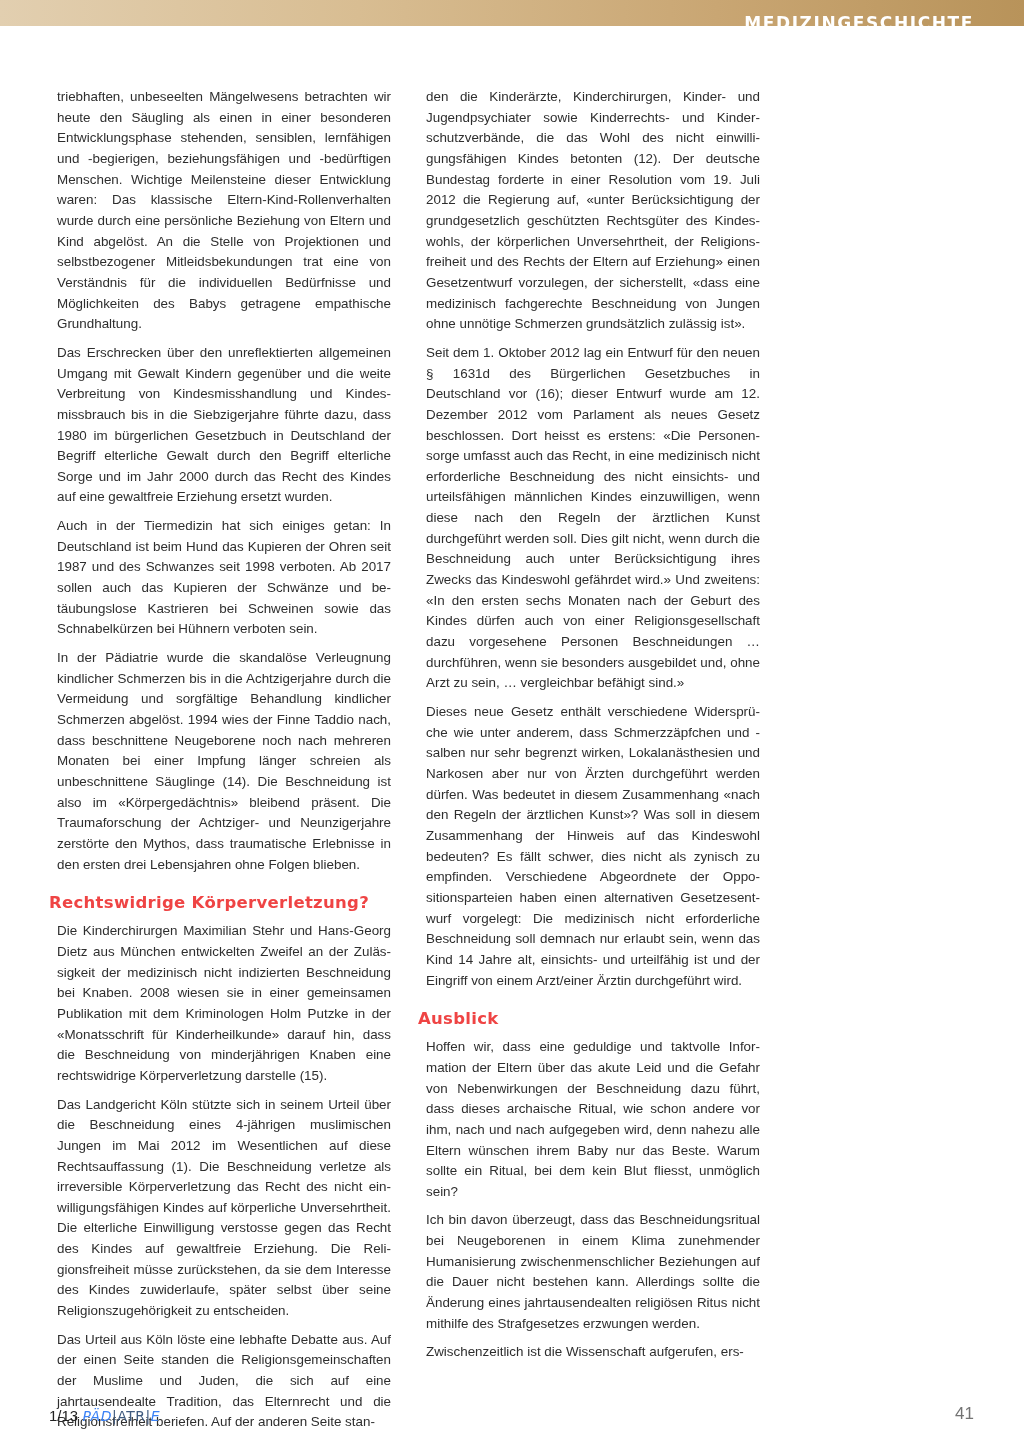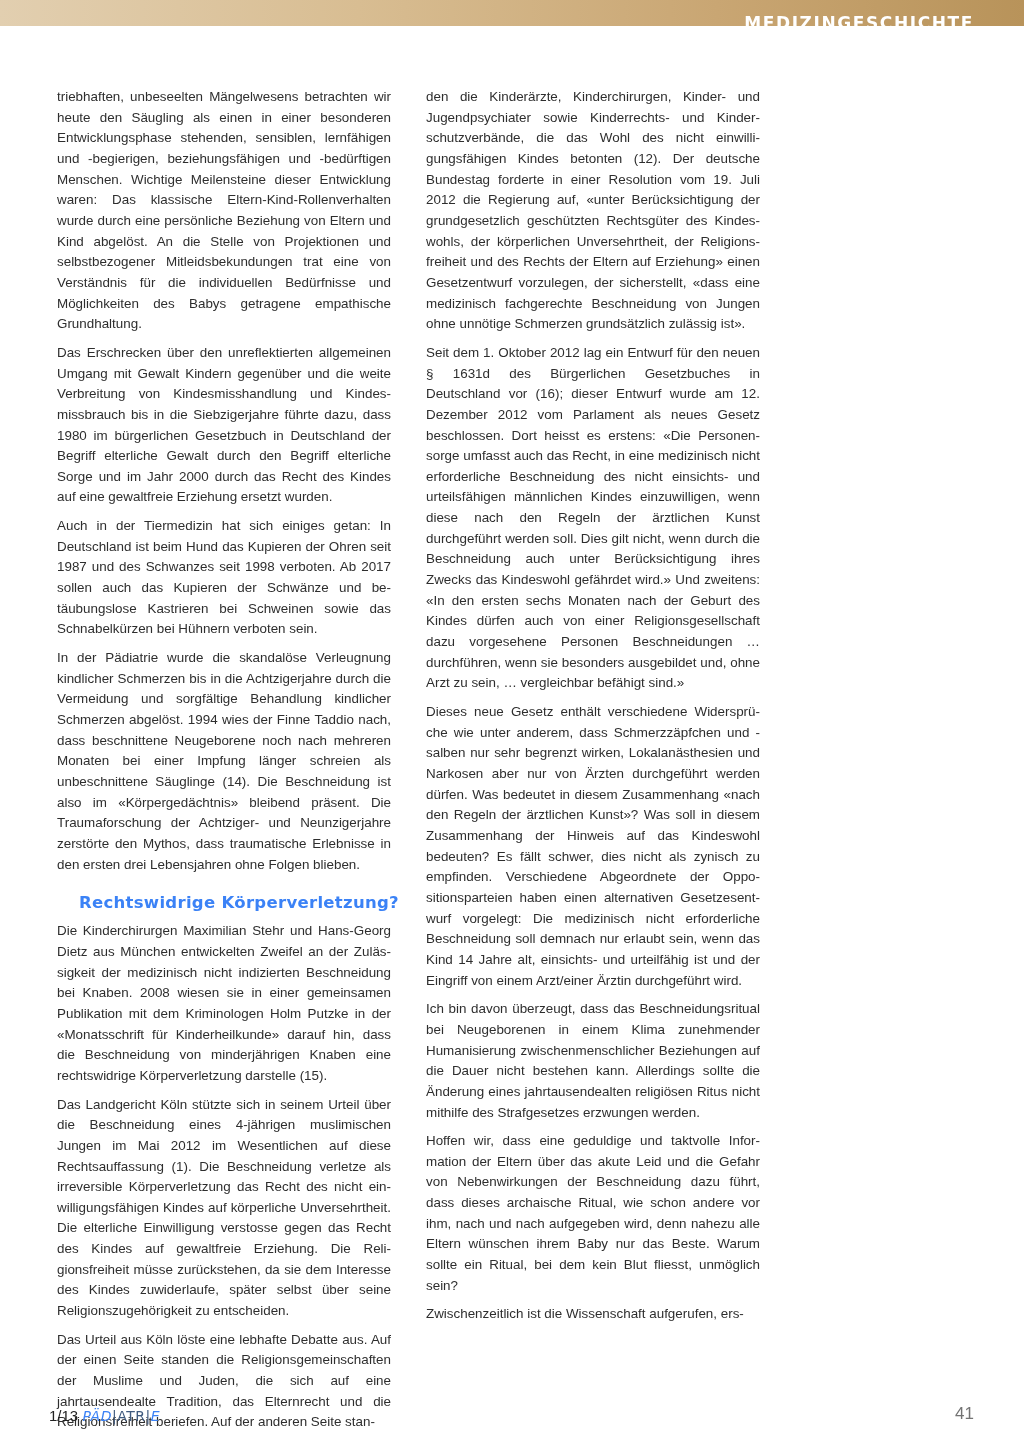--- a/index.html
+++ b/index.html
@@ -10,22 +10,22 @@
     overflow: hidden; }
   .section-label { position: absolute; right: 50px; top: 13px; color: #ffffff;
     font-family: "DejaVu Sans", sans-serif; font-weight: bold; font-size: 17px;
     letter-spacing: 1.6px; line-height: 20px; }
   .column { position: absolute; top: 79px; width: 350px; font-size: 13.4px;
     line-height: 20.65px; text-align: justify; color: #2e2e2e; }
   .col-left { left: 49px; }
   .col-right { left: 418px; }
   .column p { margin: 8px; hyphens: manual; }
   .column h2 { margin: 17px 0 2px 0; font-family: "DejaVu Sans", sans-serif;
-    font-size: 16.5px; font-weight: bold; line-height: 21px; color: #3b82f6;
-    letter-spacing: 0.3px; text-align: right; }
+    font-size: 16.5px; font-weight: bold; line-height: 21px; color: #ef4444;
+    letter-spacing: 0.3px; text-align: left; }
   .footer-left { position: absolute; left: 49px; top: 1407px; font-size: 15px;
     color: #222; font-family: "Liberation Sans", sans-serif; }
   .footer-left .issue { }
   .logo span { font-family: "DejaVu Sans", sans-serif; font-size: 14px; letter-spacing: 0.5px; }
   .logo .tan { color: #3b82f6; font-style: italic; }
   .logo .blue { color: #3f5a7e; }
   .page-number { position: absolute; right: 50px; top: 1404px; font-size: 17px; color: #737373; }
 </style>
 </head>
 <body>
@@ -42,22 +42,23 @@
   <h2>Rechtswidrige Körperverletzung?</h2>
   <p>Die Kinderchirurgen Maximilian Stehr und Hans-Georg Dietz aus München entwickelten Zweifel an der Zuläs­sigkeit der medizinisch nicht indizierten Beschneidung bei Knaben. 2008 wiesen sie in einer gemeinsamen Publikation mit dem Kriminologen Holm Putzke in der «Monatsschrift für Kinderheilkunde» darauf hin, dass die Beschneidung von minderjährigen Knaben eine rechtswidrige Körperverletzung darstelle (15).</p>
   <p>Das Landgericht Köln stützte sich in seinem Urteil über die Beschneidung eines 4-jährigen muslimi­schen Jungen im Mai 2012 im Wesentlichen auf diese Rechtsauffassung (1). Die Beschneidung verletze als irreversible Körperverletzung das Recht des nicht ein­willigungsfähigen Kindes auf körperliche Unversehrt­heit. Die elterliche Einwilligung verstosse gegen das Recht des Kindes auf gewaltfreie Erziehung. Die Reli­gionsfreiheit müsse zurückstehen, da sie dem Inter­esse des Kindes zuwiderlaufe, später selbst über seine Religionszugehörigkeit zu entscheiden.</p>
   <p>Das Urteil aus Köln löste eine lebhafte Debatte aus. Auf der einen Seite standen die Religionsgemein­schaften der Muslime und Juden, die sich auf eine jahrtausendealte Tradition, das Elternrecht und die Religionsfreiheit beriefen. Auf der anderen Seite stan-</p>
 </div>
 
 <div class="column col-right">
   <p>den die Kinderärzte, Kinderchirurgen, Kinder- und Jugendpsychiater sowie Kinderrechts- und Kinder­schutzverbände, die das Wohl des nicht einwilli­gungsfähigen Kindes betonten (12). Der deutsche Bundestag forderte in einer Resolution vom 19. Juli 2012 die Regierung auf, «unter Berücksichtigung der grundgesetzlich geschützten Rechtsgüter des Kindes­wohls, der körperlichen Unversehrtheit, der Religions­freiheit und des Rechts der Eltern auf Erziehung» ei­nen Gesetzentwurf vorzulegen, der sicherstellt, «dass eine medizinisch fachgerechte Beschneidung von Jungen ohne unnötige Schmerzen grundsätzlich zu­lässig ist».</p>
   <p>Seit dem 1. Oktober 2012 lag ein Entwurf für den neuen § 1631d des Bürgerlichen Gesetzbuches in Deutschland vor (16); dieser Entwurf wurde am 12. Dezember 2012 vom Parlament als neues Gesetz beschlossen. Dort heisst es erstens: «Die Personen­sorge umfasst auch das Recht, in eine medizinisch nicht erforderliche Beschneidung des nicht einsichts- und urteilsfähigen männlichen Kindes einzuwilligen, wenn diese nach den Regeln der ärztlichen Kunst durchgeführt werden soll. Dies gilt nicht, wenn durch die Beschneidung auch unter Berücksichtigung ihres Zwecks das Kindeswohl gefährdet wird.» Und zwei­tens: «In den ersten sechs Monaten nach der Geburt des Kindes dürfen auch von einer Religions­gesellschaft dazu vorgesehene Personen Beschnei­dungen … durchführen, wenn sie besonders ausgebil­det und, ohne Arzt zu sein, … vergleichbar befähigt sind.»</p>
   <p>Dieses neue Gesetz enthält verschiedene Widersprü­che wie unter anderem, dass Schmerzzäpfchen und -salben nur sehr begrenzt wirken, Lokalanästhesien und Narkosen aber nur von Ärzten durchgeführt wer­den dürfen. Was bedeutet in diesem Zusammenhang «nach den Regeln der ärztlichen Kunst»? Was soll in diesem Zusammenhang der Hinweis auf das Kindes­wohl bedeuten? Es fällt schwer, dies nicht als zynisch zu empfinden. Verschiedene Abgeordnete der Oppo­sitionsparteien haben einen alternativen Gesetzesent­wurf vorgelegt: Die medizinisch nicht erforderliche Beschneidung soll demnach nur erlaubt sein, wenn das Kind 14 Jahre alt, einsichts- und urteilfähig ist und der Eingriff von einem Arzt/einer Ärztin durchgeführt wird.</p>
+  <h2>Ausblick</h2>
+  <p>Hoffen wir, dass eine geduldige und taktvolle Infor­mation der Eltern über das akute Leid und die Gefahr von Nebenwirkungen der Beschneidung dazu führt, dass dieses archaische Ritual, wie schon andere vor ihm, nach und nach aufgegeben wird, denn nahezu alle Eltern wünschen ihrem Baby nur das Beste. Warum sollte ein Ritual, bei dem kein Blut fliesst, un­möglich sein?</p>
   <p>Ich bin davon überzeugt, dass das Beschneidungs­ritual bei Neugeborenen in einem Klima zunehmender Humanisierung zwischenmenschlicher Beziehungen auf die Dauer nicht bestehen kann. Allerdings sollte die Änderung eines jahrtausendealten religiösen Ritus nicht mithilfe des Strafgesetzes erzwungen werden.</p>
-  <p>Hoffen wir, dass eine geduldige und taktvolle Infor­mation der Eltern über das akute Leid und die Gefahr von Nebenwirkungen der Beschneidung dazu führt, dass dieses archaische Ritual, wie schon andere vor ihm, nach und nach aufgegeben wird, denn nahezu alle Eltern wünschen ihrem Baby nur das Beste. Warum sollte ein Ritual, bei dem kein Blut fliesst, un­möglich sein?</p>
   <p>Zwischenzeitlich ist die Wissenschaft aufgerufen, ers-</p>
 </div>
 
 <div class="footer-left">
   <span class="issue">1/13</span>
   <span class="logo"><span class="tan">PÄD</span><span class="blue">|</span><span class="blue">ATR</span><span class="blue">|</span><span class="tan">E</span></span>
 </div>
 
 <div class="page-number">41</div>
 

